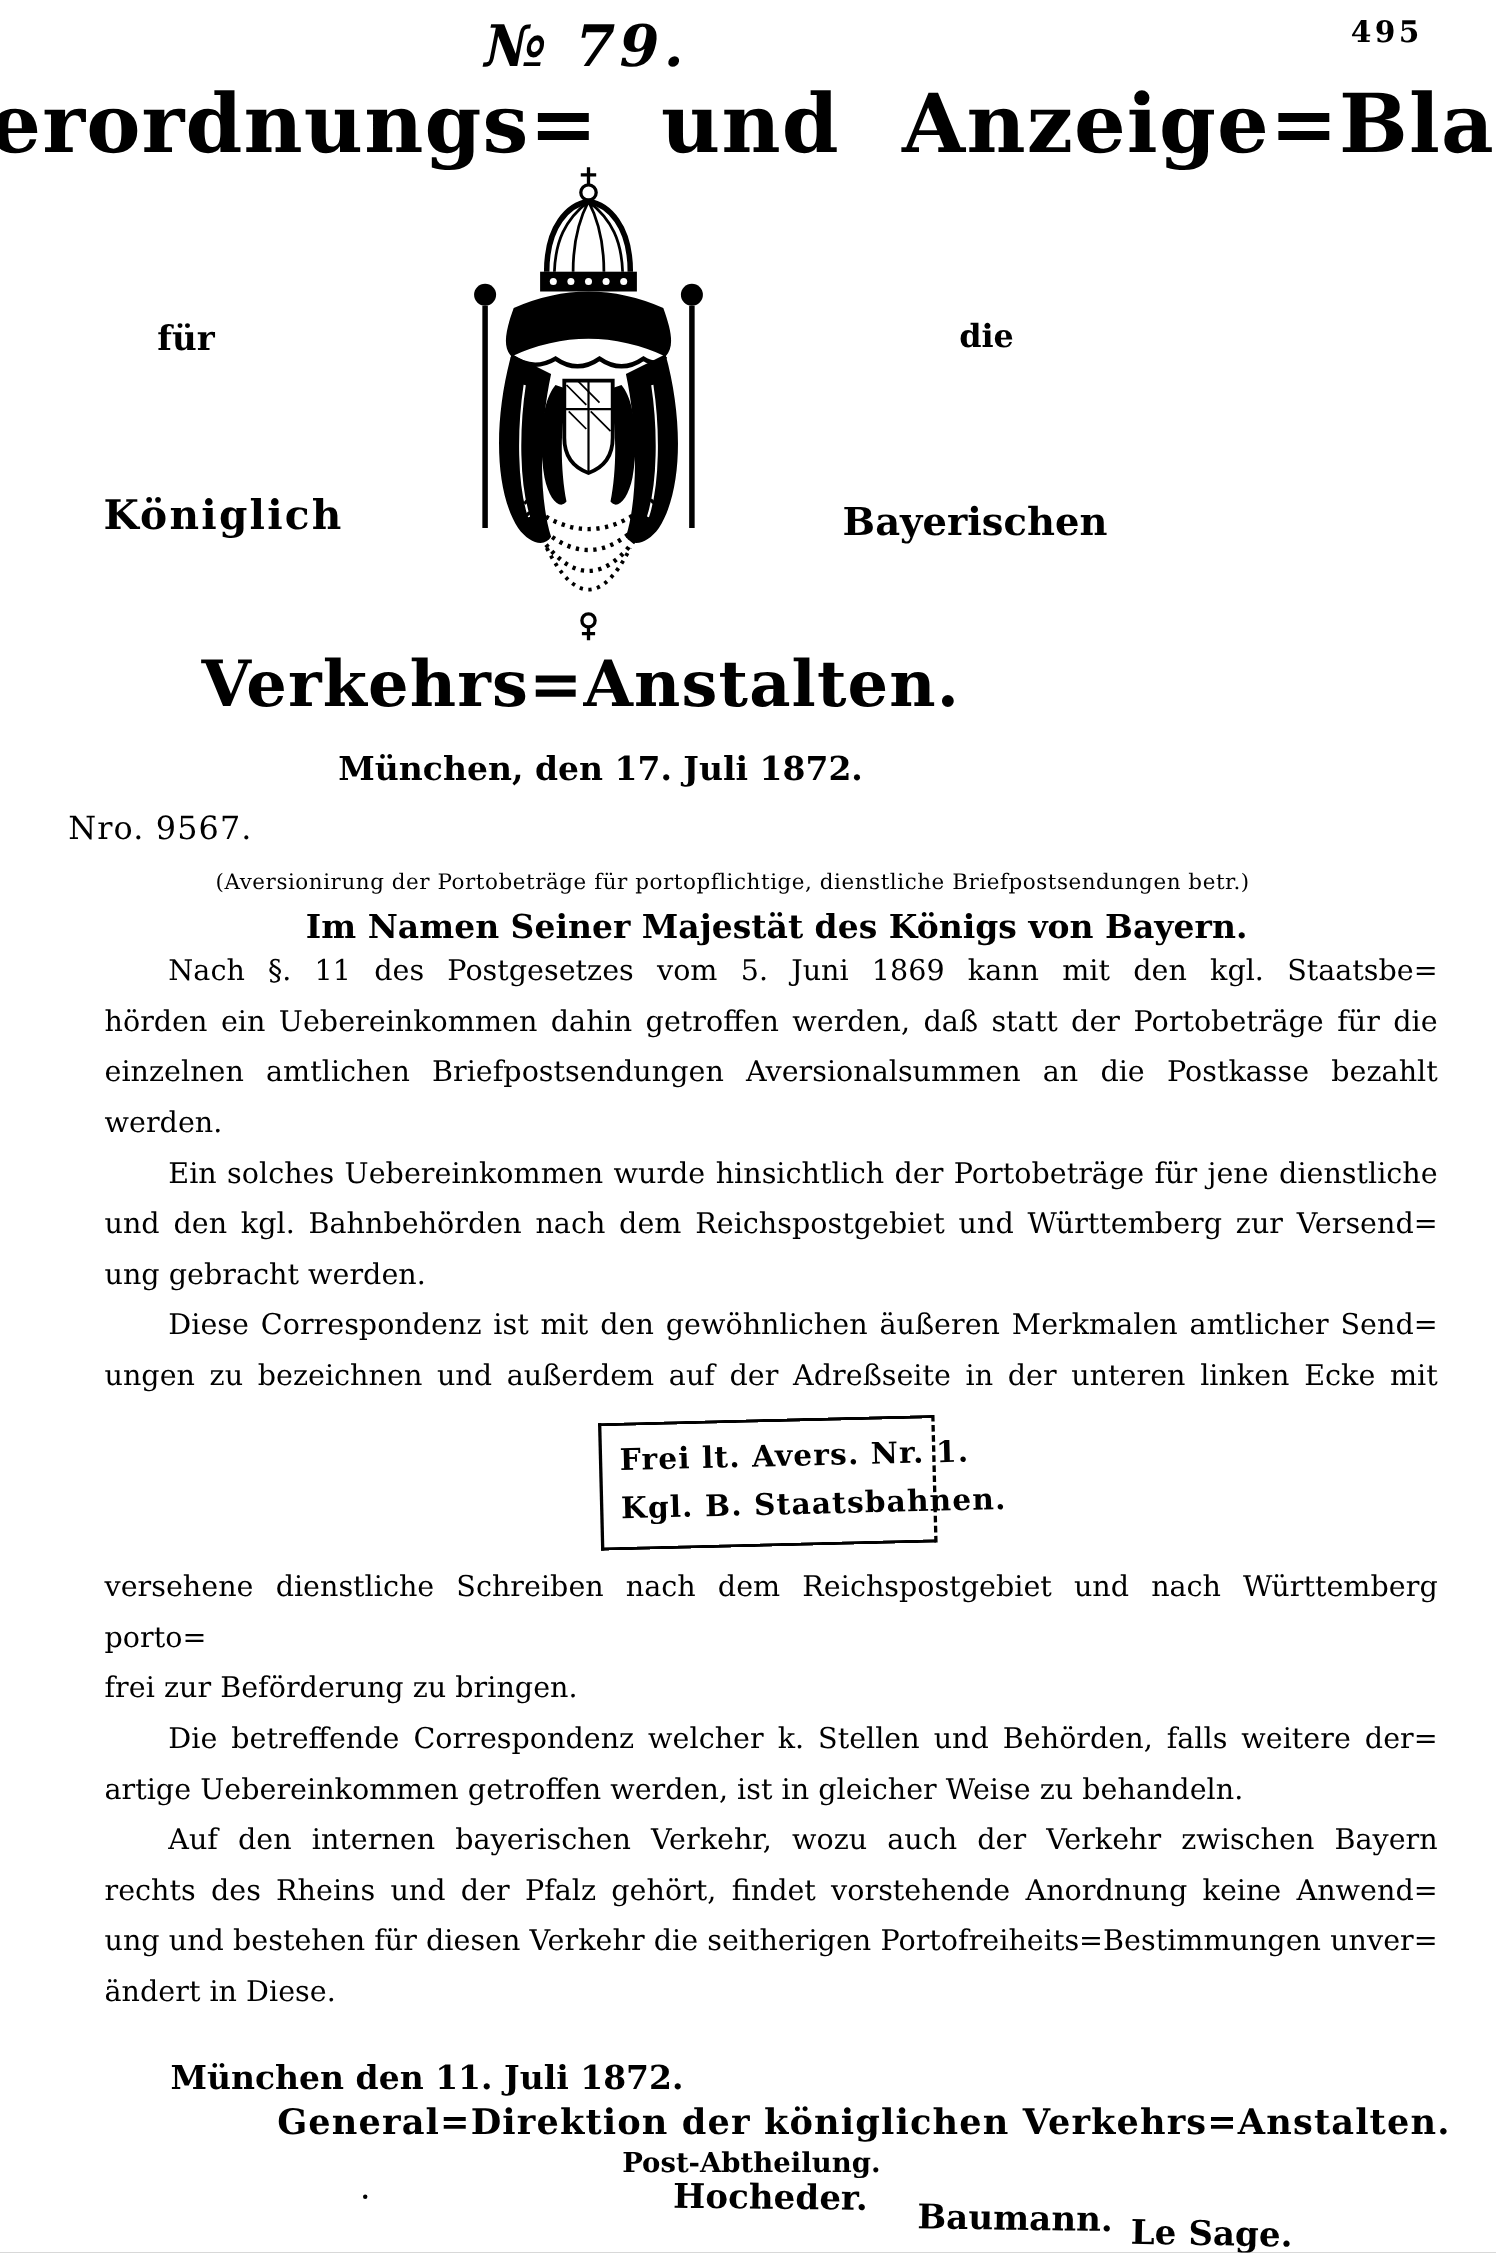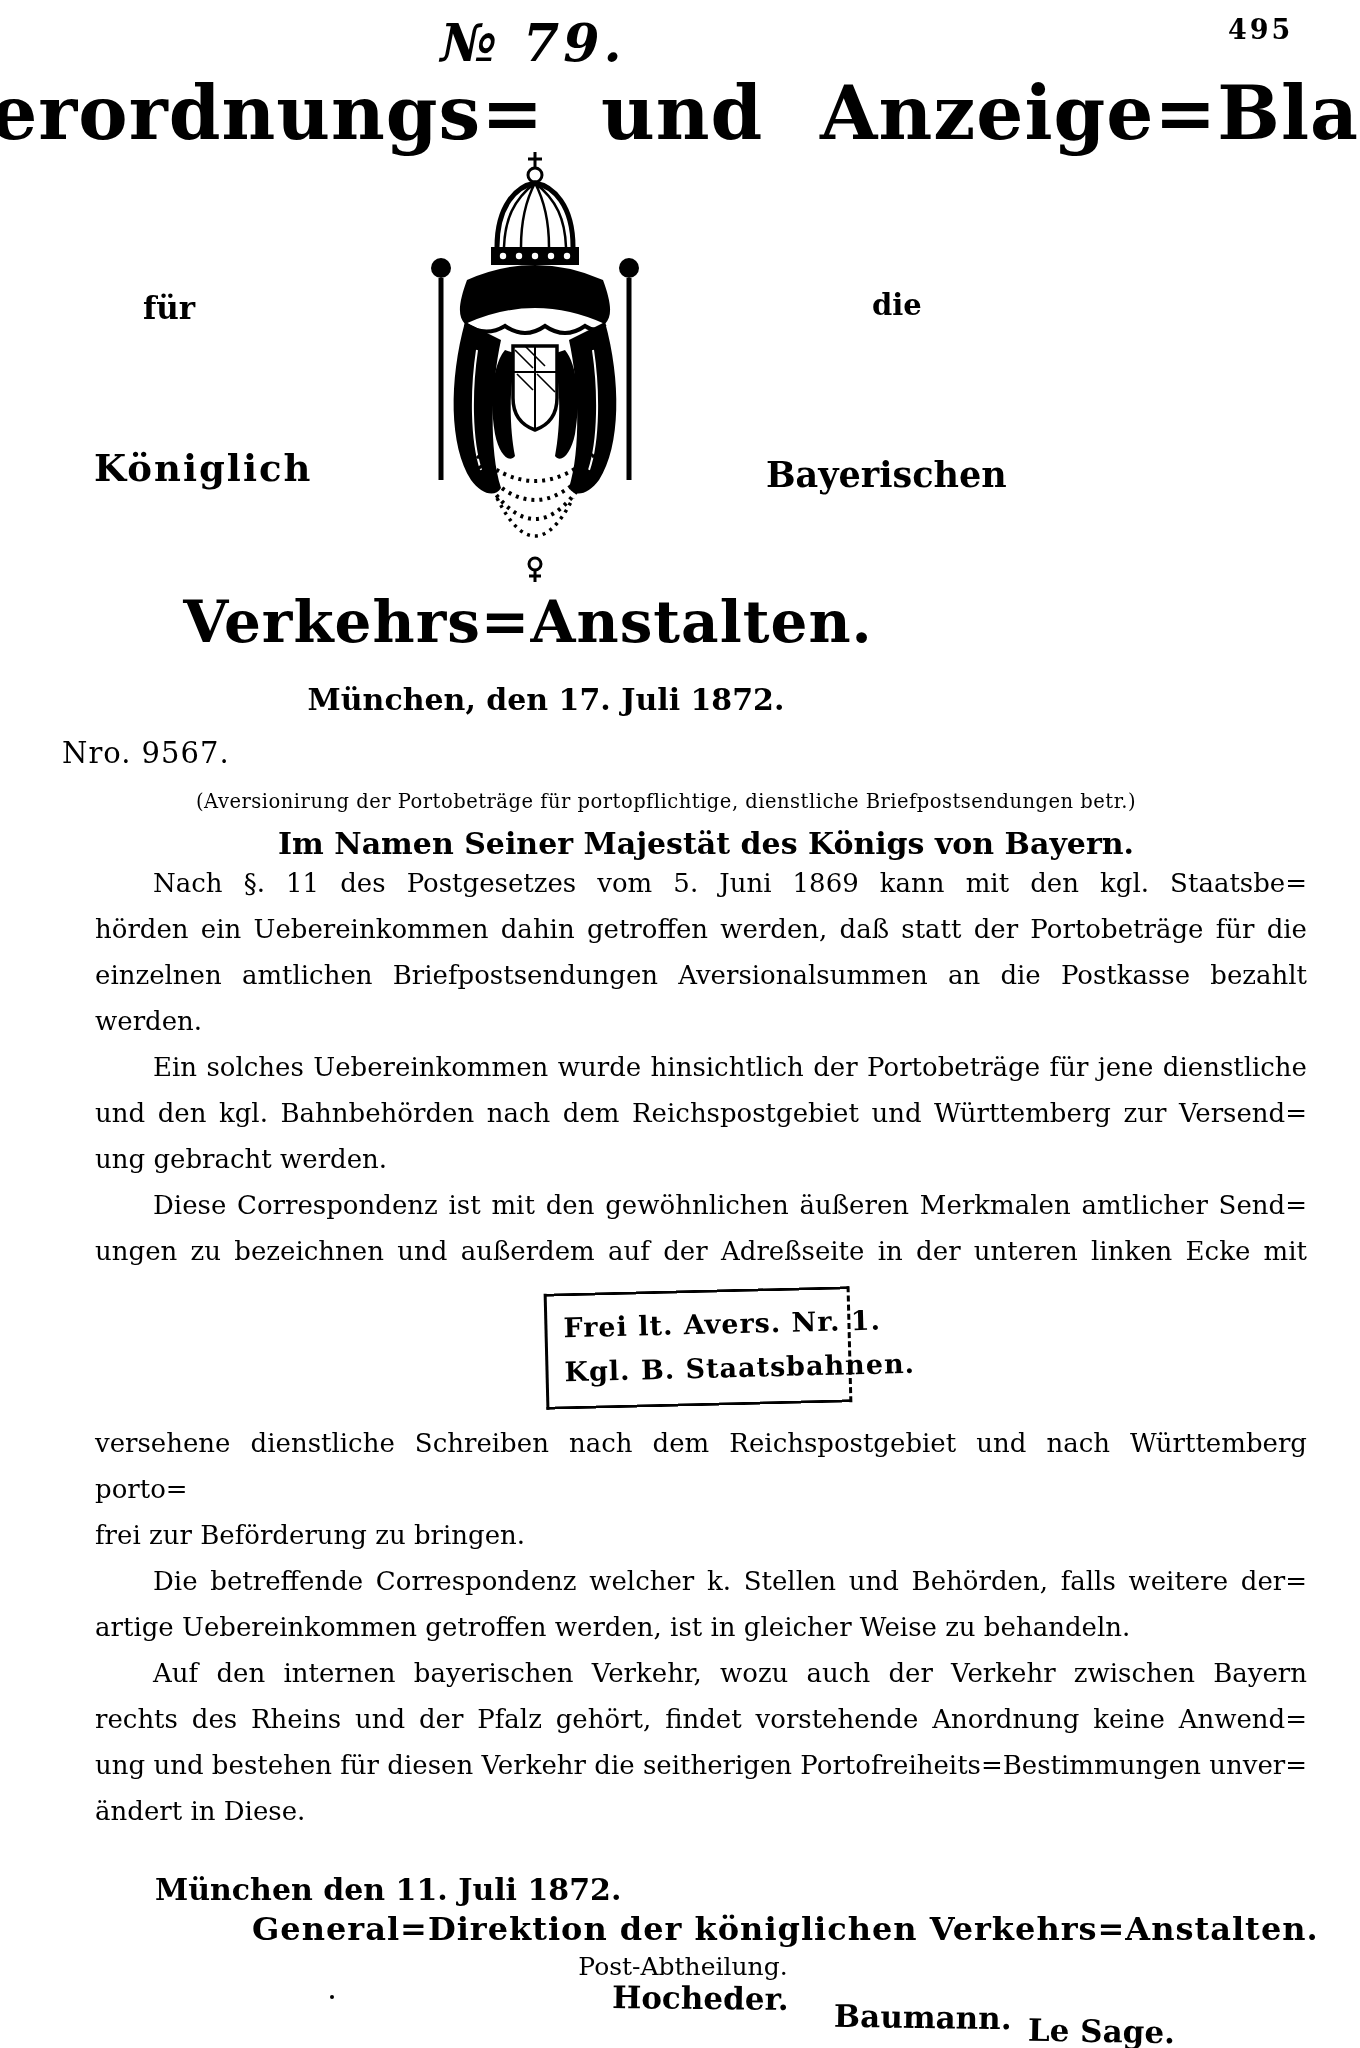--- a/index.html
+++ b/index.html
@@ -38,21 +38,21 @@
   .stamp-wrap { width:306px; margin:16px 0 14px 450px; transform:rotate(-1.4deg); }
   .stamp-box {
     border-top:3px solid #000; border-left:3px solid #000;
     border-bottom:3px solid #000; border-right:3px dashed #000;
     padding:10px 16px 12px 16px;
   }
   .stamp-line { font-size:27px; font-weight:bold; line-height:44px; white-space:nowrap; letter-spacing:1px; }
 
   .closing-dateline { left:155px; top:1872px; font-size:30px; font-weight:bold; }
   .issuer     { left:240px; top:1910px; font-size:32px; font-weight:bold; letter-spacing:1px;margin-left:12px; }
-  .department { left:683px; top:1952px; font-size:25px; font-weight:normal;text-align:center; }
+  .department { left:683px; top:1952px; font-size:25px; font-weight:bold;text-align:center; }
   .sig { font-size:31px; font-weight:bold; }
   .sig-1 { left:612px;  top:1980px; transform:rotate(.6deg); }
   .sig-2 { left:834px;  top:1999px; transform:rotate(.8deg); }
   .sig-3 { left:1028px; top:2013px; transform:rotate(1deg); }
 
   .speck { position:absolute; left:330px; top:1995px; width:4px; height:4px; background:#000; border-radius:50%; }
 </style>
 </head>
 <body>
 

